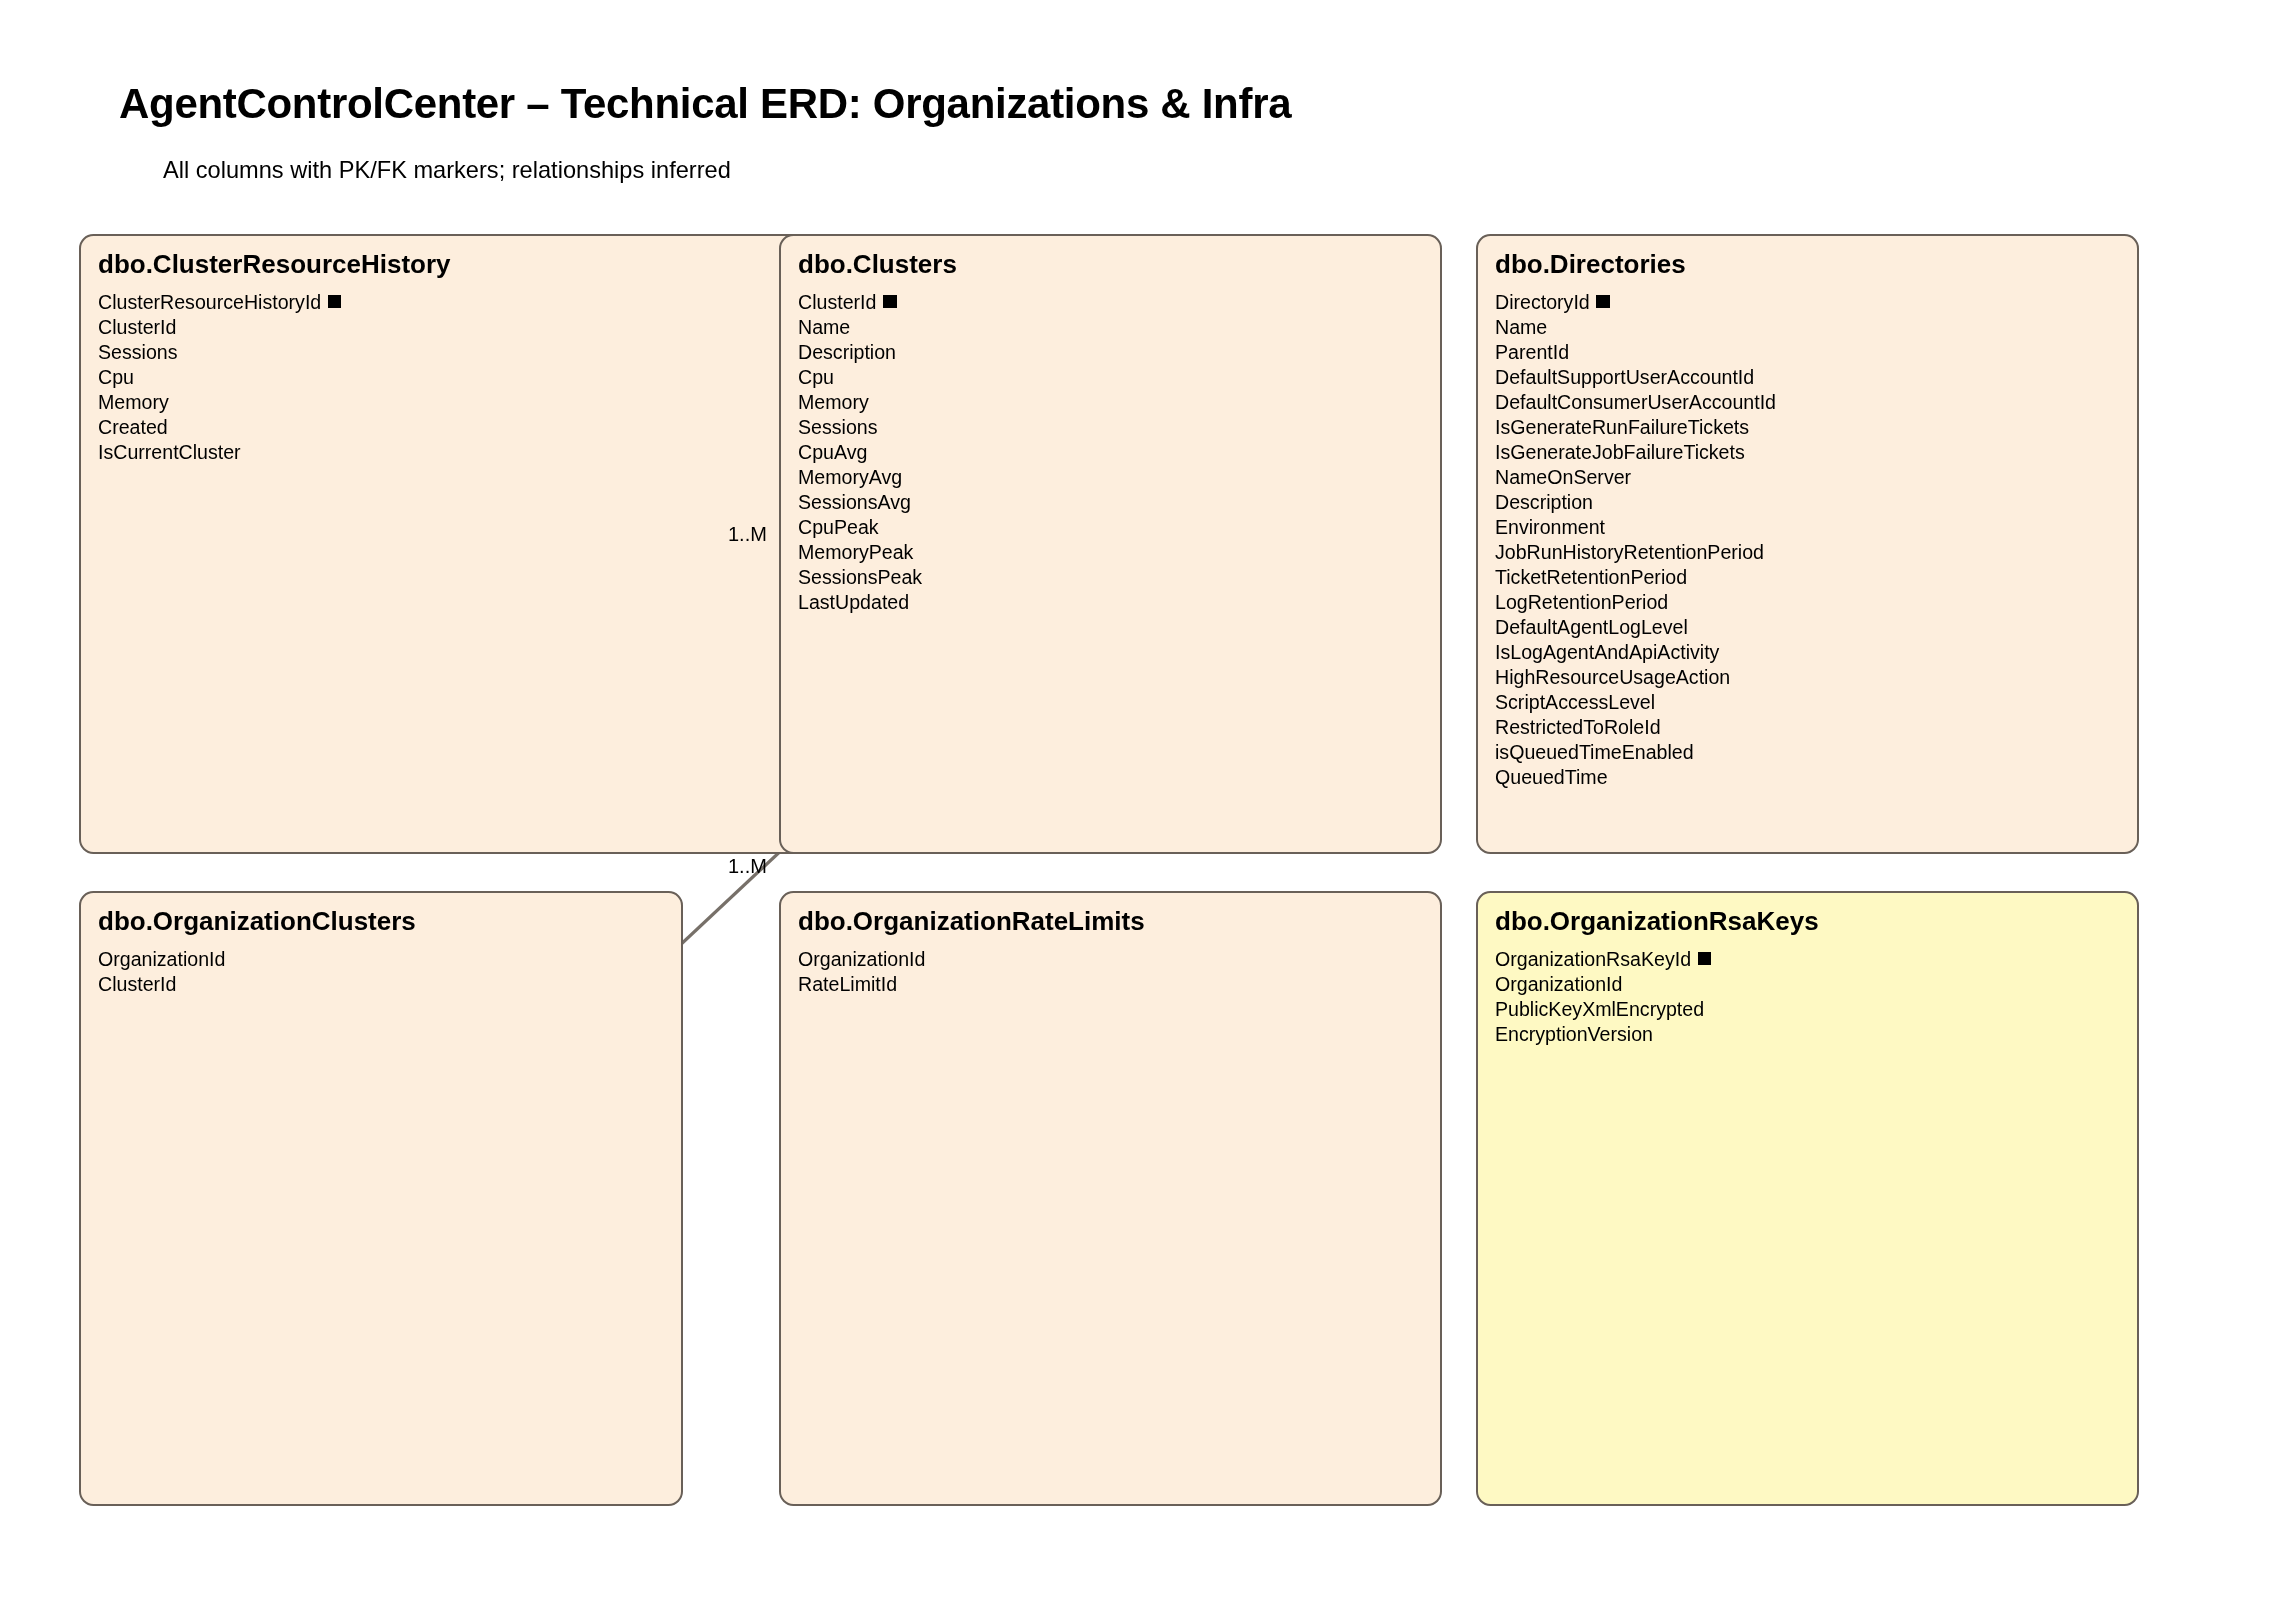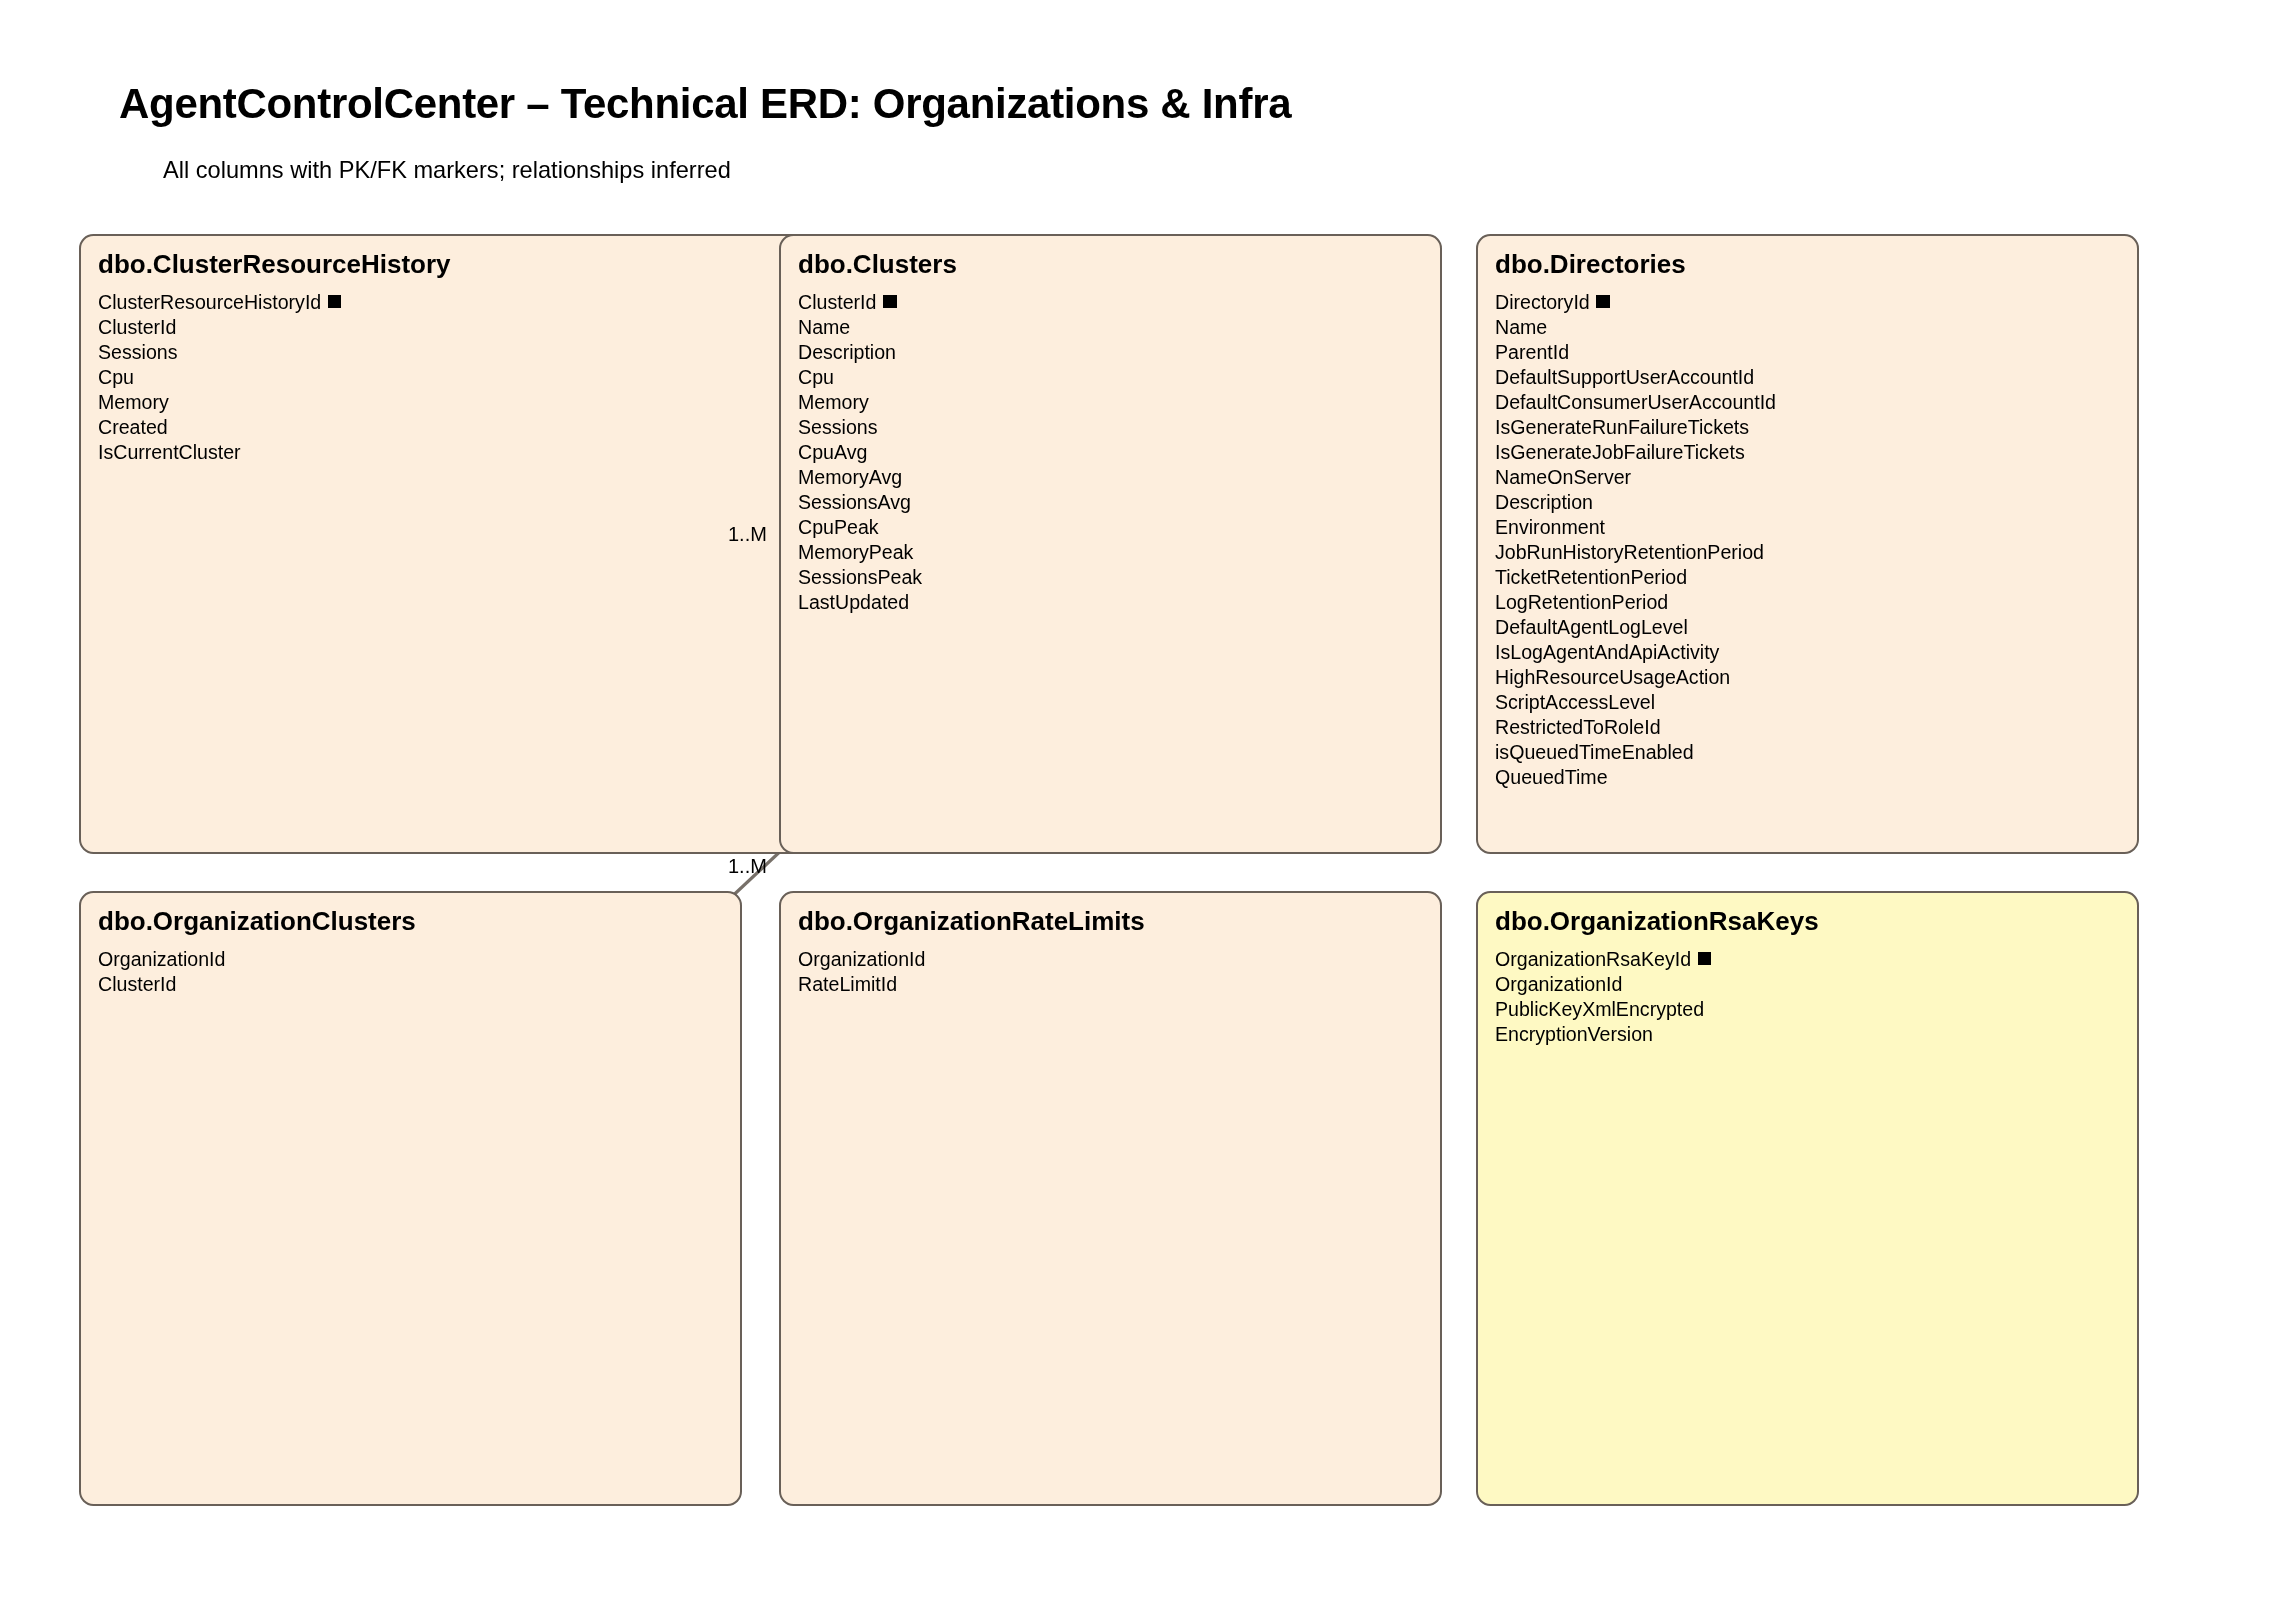--- a/index.html
+++ b/index.html
@@ -106,21 +106,21 @@
     height: 13.7px;
     background: #000000;
     margin-left: 6.5px;
     vertical-align: 0.7px;
   }
 
   
   #entity-0 { left: 79px;  top: 234px;  width: 770px; height: 620px; }
   #entity-1 { left: 779px; top: 234px;  width: 663px; height: 620px; text-decoration: underline; }
   #entity-2 { left: 1476px; top: 234px;  width: 663px; height: 620px; }
-  #entity-3 { left: 79px;  top: 891px; width: 663px; height: 615px; }
+  #entity-3 { left: 79px;  top: 891px; width: 604px; height: 615px; }
   #entity-4 { left: 779px; top: 891px; width: 663px; height: 615px; }
   #entity-5 { left: 1476px; top: 891px; width: 663px; height: 615px; }
 </style>
 </head>
 <body style="background: rgb(255, 255, 255);">
 
 <div id="canvas">
 
   <div id="diagram-title">AgentControlCenter – Technical ERD: Organizations &amp; Infra</div>
   <div id="diagram-subtitle">All columns with PK/FK markers; relationships inferred</div>

